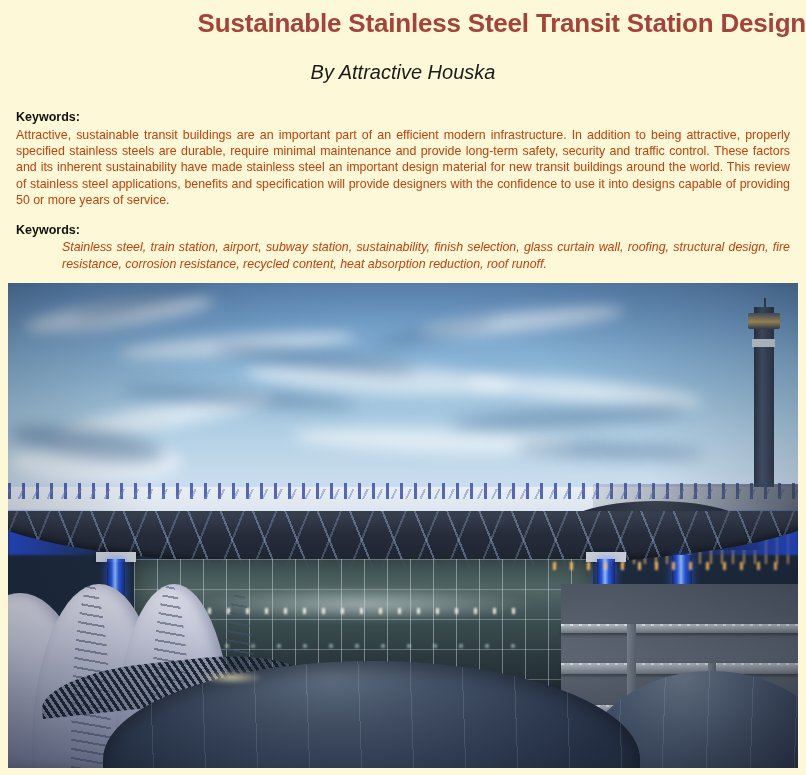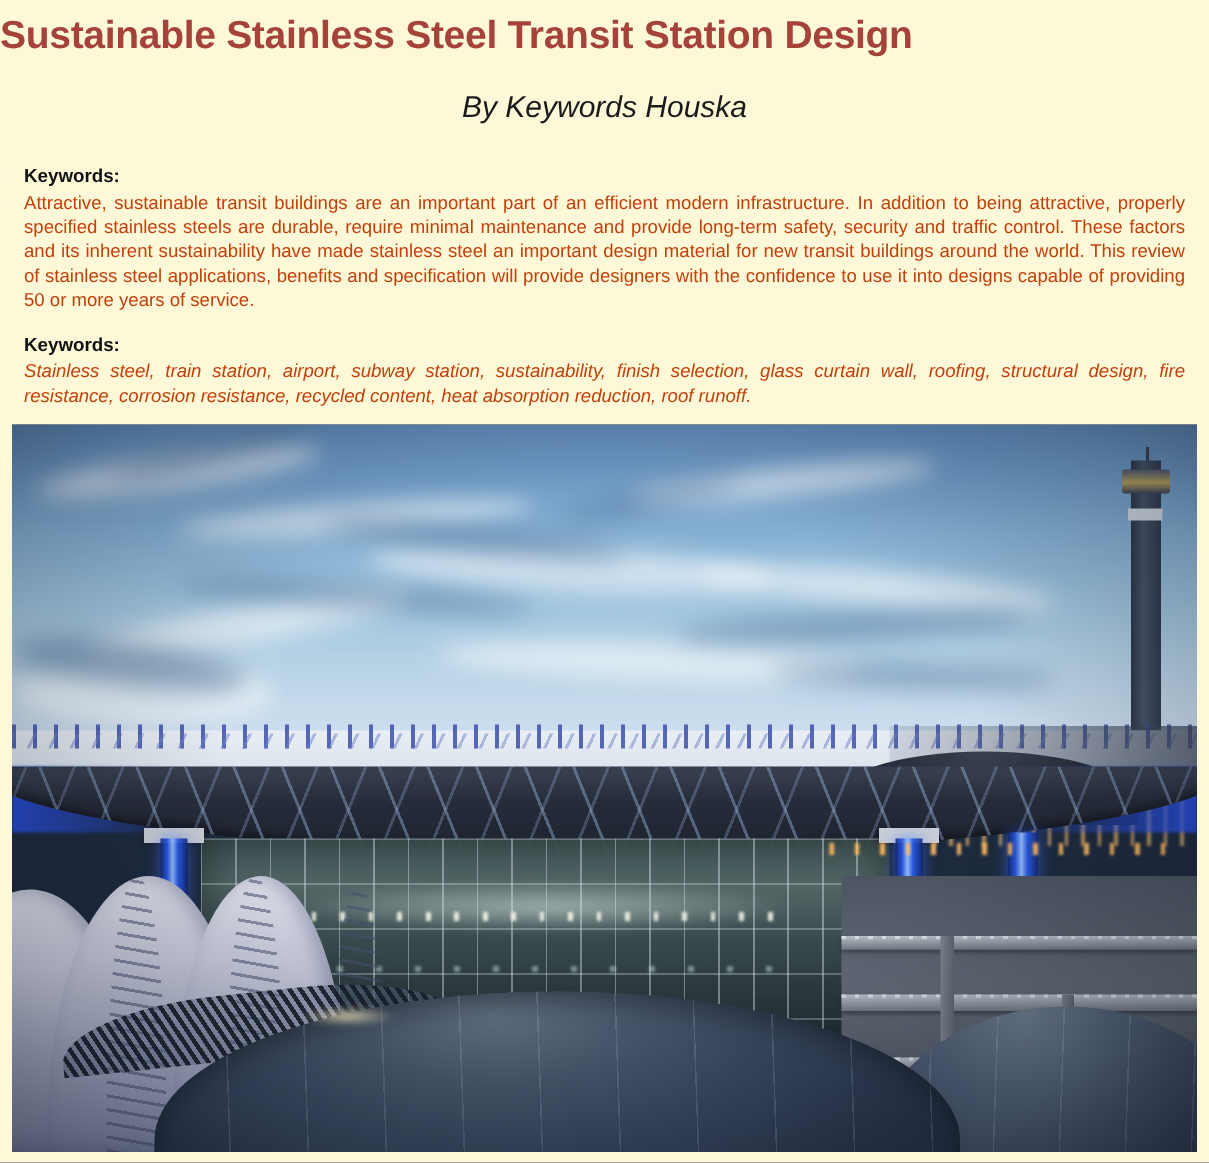--- a/index.html
+++ b/index.html
@@ -16,21 +16,21 @@
   }
 
   .page {
     width: 806px;
     height: 775px;
     position: relative;
     background: #fcf8d8;
   }
 
   .doc-title {
-    text-align: left;
+    text-align: right;
     color: #a5433a;
     font-size: 26px;
     font-weight: bold;
     letter-spacing: -0.2px;
     padding-top: 8px;
     margin: 0;
     font-family: "Liberation Sans", sans-serif;
   }
 
   .doc-author {
@@ -59,21 +59,21 @@
 
   .sec-body {
     font-size: 12.4px;
     color: #c2410c;
     line-height: 1.32;
     text-align: justify;
     margin: 0;
     hyphens: none;
   }
 
-  .sec-body.italic { font-style: italic; }
+  .sec-body.italic { font-style: italic; margin-left: 46px; }
 
   
   .photo-wrap {
     position: absolute;
     left: 8px;
     top: 283px;
     width: 790px;
     height: 485px;
     overflow: hidden;
     background: #1d2a3d;
@@ -491,21 +491,21 @@
     pointer-events: none;
   }
 </style>
 </head>
 <body>
 
 <div class="page">
 
   <h1 class="doc-title">Sustainable Stainless Steel Transit Station Design</h1>
 
-  <div class="doc-author">By Keywords Houska</div>
+  <div class="doc-author">By Attractive Houska</div>
 
   <div class="section abstract-block">
     <div class="sec-heading">Keywords:</div>
     <p class="sec-body">Attractive, sustainable transit buildings are an important part of an efficient modern infrastructure. In addition to being attractive, properly specified stainless steels are durable, require minimal maintenance and provide long-term safety, security and traffic control.  These factors and its inherent sustainability have made stainless steel an important design material for new transit buildings around the world. This review of stainless steel applications, benefits and specification will provide designers with the confidence to use it into designs capable of providing 50 or more years of service.</p>
   </div>
 
   <div class="section keywords-block">
     <div class="sec-heading">Keywords:</div>
     <p class="sec-body italic">Stainless steel, train station, airport, subway station, sustainability, finish selection, glass curtain wall, roofing, structural design, fire resistance, corrosion resistance, recycled content, heat absorption reduction, roof runoff.</p>
   </div>

